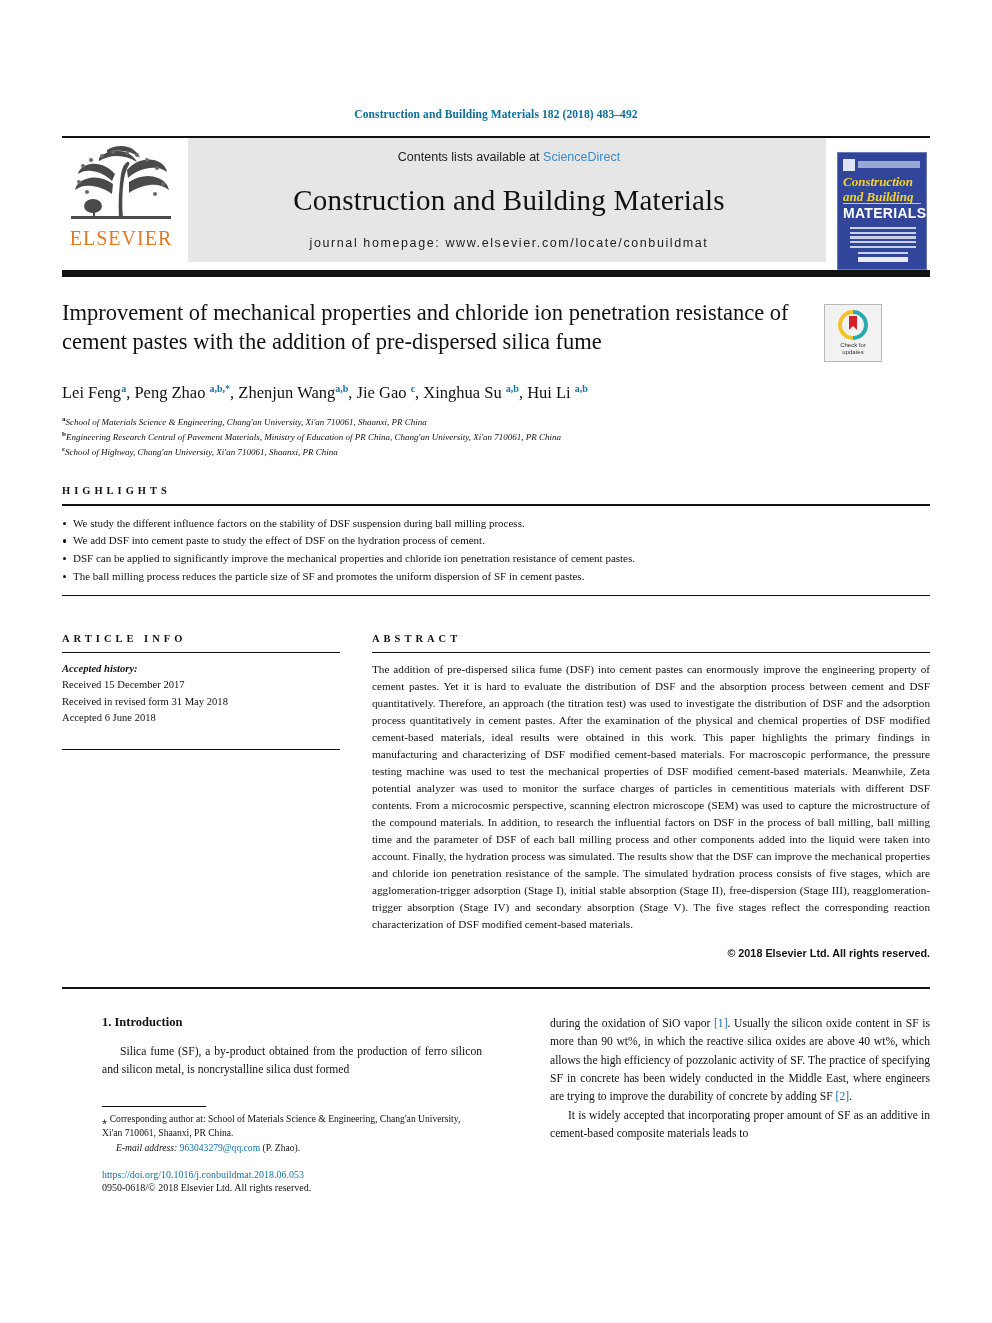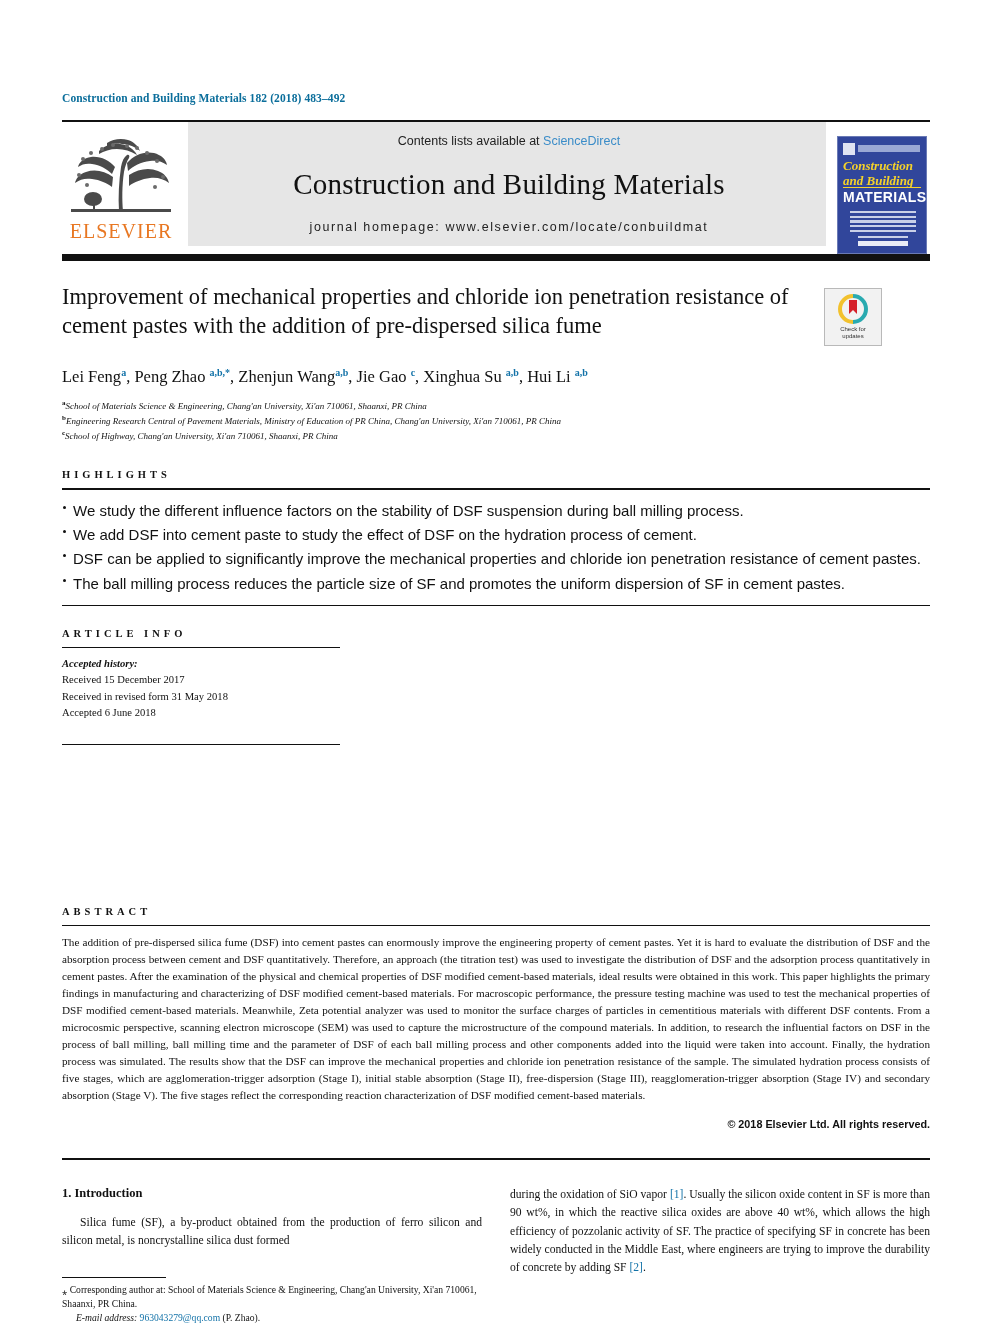--- a/index.html
+++ b/index.html
@@ -6,29 +6,30 @@
   body{
     width:992px;height:1323px;background:#ffffff;
     font-family:"Liberation Serif", serif;
     color:#000;
     -webkit-font-smoothing:antialiased;
   }
   .page{position:relative;width:992px;height:1323px;box-sizing:border-box;padding:0 62px;}
 
   
   .runhead{
-    font-family:"Liberation Serif",serif;
+    text-align:center;font-family:"Liberation Serif",serif;
     font-size:11.5px;font-weight:bold;color:#0b6e9b;letter-spacing:.1px;
     padding-top:92px;
+    margin-top:16px;
   }
 
   
   .masthead{margin-top:16px;border-top:2px solid #111;padding-top:0;position:relative;height:124px;}
   .mast-grid{display:flex;align-items:stretch;height:124px;}
-  .mast-left{width:118px;flex:0 0 118px;display:flex;flex-direction:column;align-items:center;justify-content:flex-start;padding-top:15px;}
+  .mast-left{width:118px;flex:0 0 118px;display:flex;flex-direction:column;align-items:center;justify-content:flex-start;padding-top:6px;}
   .mast-mid{flex:1 1 auto;background:#e6e6e6;display:flex;flex-direction:column;align-items:center;justify-content:space-between;padding:12px 0 12px 4px;margin:0 8px;}
   .mast-right{width:96px;flex:0 0 96px;display:flex;align-items:flex-start;justify-content:center;padding-top:14px;}
 
   .contents-line{font-family:"Liberation Sans",sans-serif;font-size:12.5px;color:#222;}
   .contents-line .sd{color:#3a8cc8;}
   .journal-title{font-family:"Liberation Serif",serif;font-size:29px;color:#111;letter-spacing:.2px;}
   .homepage{font-family:"Liberation Sans",sans-serif;font-size:12.5px;color:#222;letter-spacing:1.6px;}
 
   .elsevier-word{font-family:"Liberation Serif",serif;font-size:20px;color:#E87722;letter-spacing:1px;margin-top:2px;line-height:1;}
   .tree-box{width:104px;height:82px;}
@@ -61,43 +62,43 @@
   .affils{margin-top:11px;}
   .affil{font-family:"Liberation Serif",serif;font-style:italic;font-size:9px;color:#111;line-height:1.45;}
   .affil sup{font-style:normal;font-weight:bold;font-size:7px;vertical-align:super;}
 
   
   .sechead{font-family:"Liberation Serif",serif;font-size:10.5px;font-weight:bold;letter-spacing:4px;color:#111;}
 
   .highlights{margin-top:26px;}
   .hl-rule-top{border-top:2px solid #111;margin-top:8px;}
   .hl-list{list-style:none;margin:0;padding:9px 0 9px 0;}
-  .hl-list li{font-family:Liberation Sans, sans-serif;font-size:15px;line-height:1.62;position:relative;padding-left:11px;color:#111;}
+  .hl-list li{font-family:Liberation Serif, serif;font-size:11px;line-height:1.62;position:relative;padding-left:11px;color:#111;}
   .hl-list li:before{content:"";position:absolute;left:1px;top:7px;width:3.2px;height:3.2px;border-radius:50%;background:#111;}
   .hl-rule-bot{border-top:1px solid #111;}
 
   
-  .infoabs{margin-top:22px;display:flex;flex-direction:column;}
+  .infoabs{margin-top:37px;display:flex;}
   .info{flex:0 0 278px;width:278px;margin-right:32px;}
   .abs{flex:1 1 auto;}
   .info .rule{border-top:1px solid #111;margin-top:8px;}
   .abs .rule{border-top:1px solid #111;margin-top:8px;}
   .hist{padding-top:8px;font-family:"Liberation Serif",serif;font-size:10.6px;line-height:1.56;color:#111;}
   .hist .lab{font-style:italic;font-weight:bold;}
   .kw-rule{border-top:1px solid #111;margin-top:22px;}
   .kw{padding-top:8px;font-family:"Liberation Serif",serif;font-size:10.6px;line-height:1.56;color:#111;}
   .kw .lab{font-style:italic;font-weight:bold;}
   .abstext{padding-top:8px;font-family:"Liberation Serif",serif;font-size:11.2px;line-height:1.52;text-align:justify;color:#111;}
   .copy{margin-top:14px;text-align:right;font-family:Liberation Sans, sans-serif;font-size:10.8px;font-weight:bold;color:#111;}
 
   .bigrule{border-top:2px solid #111;margin-top:28px;}
 
   
   .body2{margin-top:26px;display:flex;}
-  .col{flex:1 1 0;}
+  .col{flex:1 1 0;margin-left:40px;}
   .colL{margin-right:28px;}
   .h1{font-family:"Liberation Serif",serif;font-size:12.5px;font-weight:bold;color:#111;margin-bottom:13px;}
   .p{font-family:"Liberation Serif",serif;font-size:11.6px;line-height:1.58;text-align:justify;color:#111;}
   .p.ind{text-indent:18px;}
   .ref{color:#1272a8;}
 
   .fnrule{border-top:1px solid #111;width:104px;margin-top:26px;margin-bottom:5px;}
   .fn{font-family:"Liberation Serif",serif;font-size:9.6px;line-height:1.5;color:#111;}
   .fn .em{font-style:italic;}
   .fn .mail{color:#1272a8;}
@@ -257,17 +258,18 @@
       <div class="fn" style="text-indent:14px;">
         <span class="em">E-mail address:</span>
         <span class="mail">963043279@qq.com</span><span> (P. Zhao).</span>
       </div>
       <div class="doi">https://doi.org/10.1016/j.conbuildmat.2018.06.053</div>
       <div class="issn">0950-0618/© 2018 Elsevier Ltd. All rights reserved.</div>
     </div>
 
     <div class="col">
       <div class="p"><span>during the oxidation of SiO vapor </span><span class="ref">[1]</span><span>. Usually the silicon oxide content in SF is more than 90 wt%, in which the reactive silica oxides are above 40 wt%, which allows the high efficiency of pozzolanic activity of SF. The practice of specifying SF in concrete has been widely conducted in the Middle East, where engineers are trying to improve the durability of concrete by adding SF </span><span class="ref">[2]</span><span>.</span></div>
+      <div class="p ind">It is widely accepted that incorporating proper amount of SF as an additive in cement-based composite materials leads to</div>
     </div>
 
   </div>
 
 </div>
 
 </body></html>

